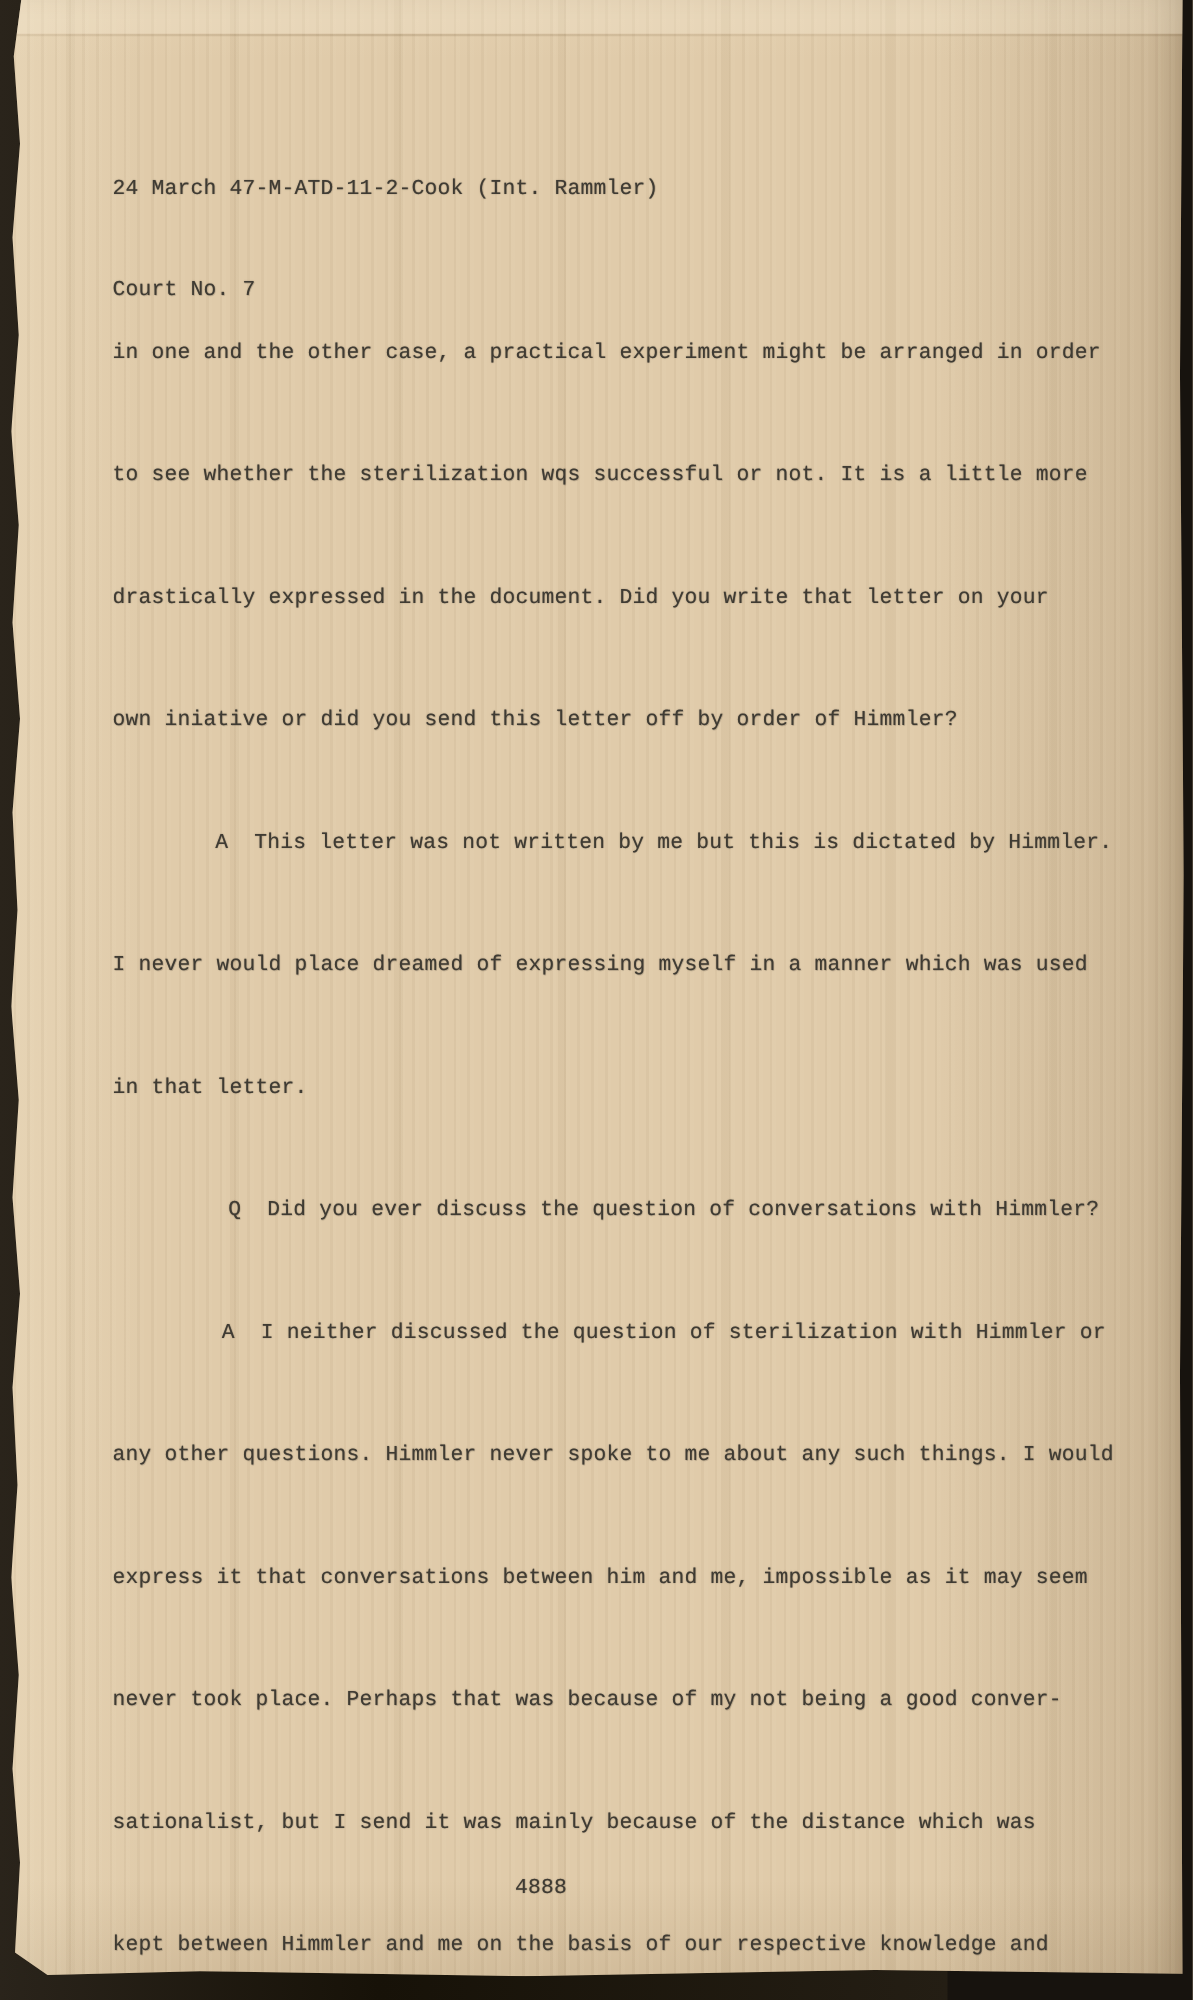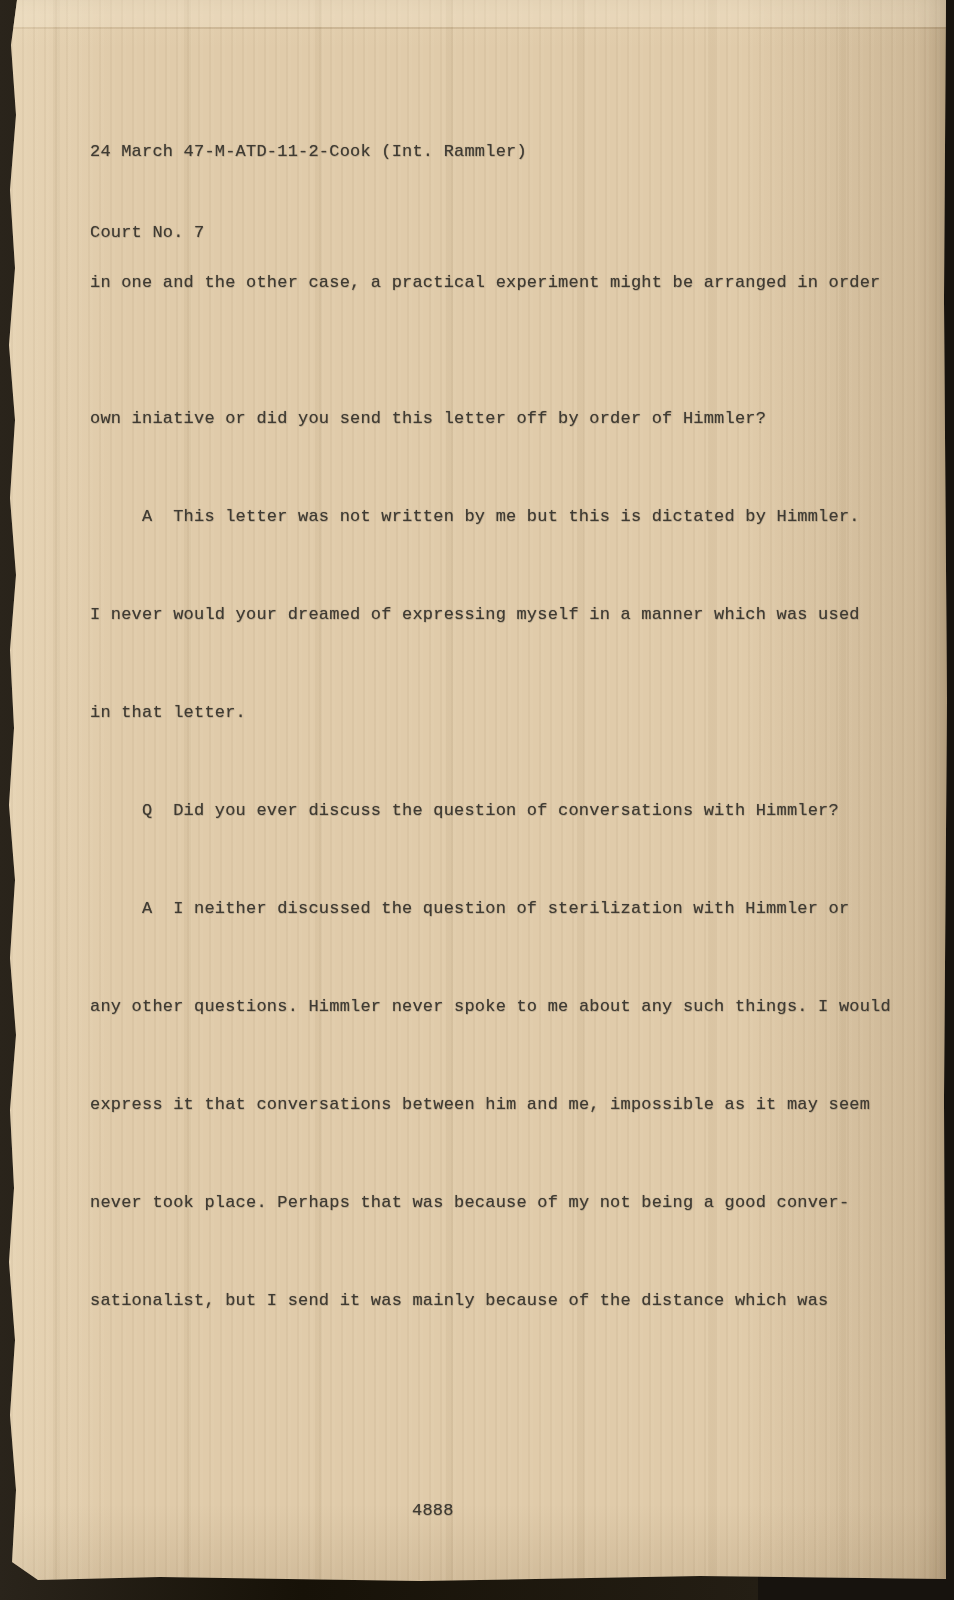--- a/index.html
+++ b/index.html
@@ -95,20 +95,21 @@
     left: 90px;
     top: 186px;
     width: 830px;
   }
   .body-block .line {
     height: 41px;
     line-height: 41px;
   }
   .body-block .line.indent {
     padding-left: 52px;
+    text-align: center;
   }
 
   .page-number {
     position: absolute;
     left: 412px;
     top: 1496px;
     line-height: 30px;
     text-align: center;
   }
 </style>
@@ -121,42 +122,45 @@
     <div class="header-block typewritten">
       <div>24 March 47-M-ATD-11-2-Cook (Int. Rammler)</div>
       <div>Court No. 7</div>
     </div>
 
     <div class="body-block typewritten">
       
     
         <div class="line">in one and the other case, a practical experiment might be arranged in order</div>
       
-      
+        <div class="line">to see whether the sterilization wqs successful or not. It is a little more</div>
+      
+        <div class="line">drastically expressed in the document. Did you write that letter on your</div>
       
         <div class="line">own iniative or did you send this letter off by order of Himmler?</div>
       
         <div class="line indent">A  This letter was not written by me but this is dictated by Himmler.</div>
       
-        <div class="line">I never would your dreamed of expressing myself in a manner which was used</div>
+        <div class="line">I never would place dreamed of expressing myself in a manner which was used</div>
       
         <div class="line">in that letter.</div>
       
         <div class="line indent">Q  Did you ever discuss the question of conversations with Himmler?</div>
       
         <div class="line indent">A  I neither discussed the question of sterilization with Himmler or</div>
       
         <div class="line">any other questions. Himmler never spoke to me about any such things. I would</div>
       
         <div class="line">express it that conversations between him and me, impossible as it may seem</div>
       
         <div class="line">never took place. Perhaps that was because of my not being a good conver-</div>
       
         <div class="line">sationalist, but I send it was mainly because of the distance which was</div>
       
+        <div class="line">kept between Himmler and me on the basis of our respective knowledge and</div>
       
         
       
         
       
         
       
         
       
         

